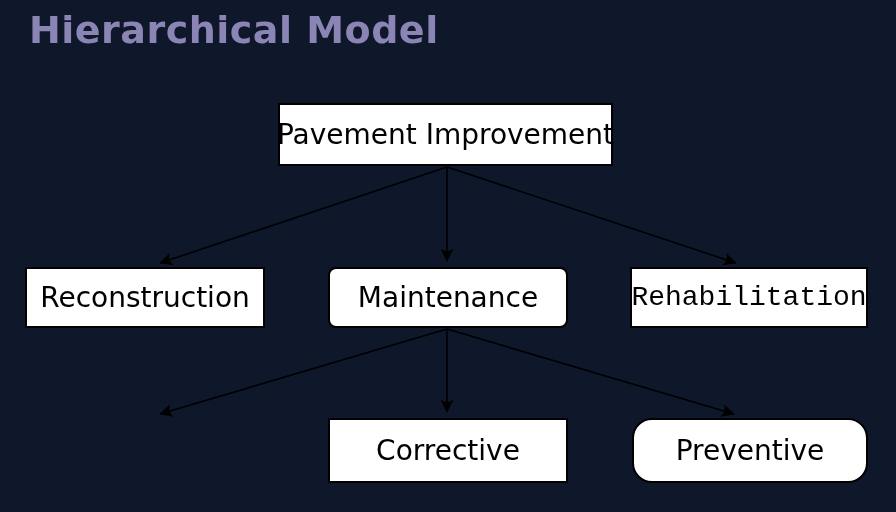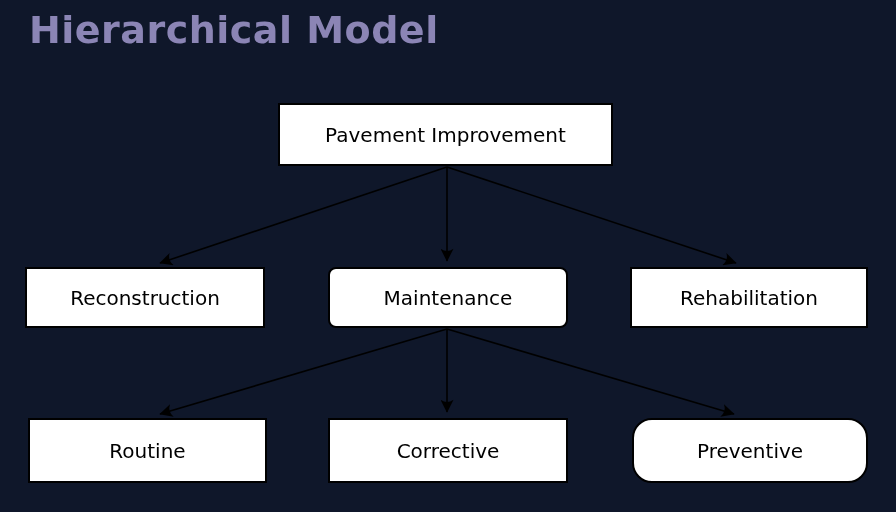--- a/index.html
+++ b/index.html
@@ -35,27 +35,27 @@
   }
   .node {
     position: absolute;
     box-sizing: border-box;
     border: 2px solid #000000;
     background: #ffffff;
     color: #000000;
     display: flex;
     align-items: center;
     justify-content: center;
-    font-size: 20px;
+    font-size: 28px;
     white-space: nowrap;
   }
   .node-root       { left: 278px; top: 103px; width: 335px; height: 63px; }
   .node-recon      { left: 25px;  top: 267px; width: 240px; height: 61px; }
   .node-maint      { left: 328px; top: 267px; width: 240px; height: 61px; border-radius: 8px; }
-  .node-rehab      { left: 630px; top: 267px; width: 238px; height: 61px; }
+  .node-rehab      { left: 630px; top: 267px; width: 238px; height: 61px; font-family: Liberation Mono, monospace; }
   .node-routine    { left: 28px;  top: 418px; width: 239px; height: 65px; }
   .node-corrective { left: 328px; top: 418px; width: 240px; height: 65px; }
   .node-preventive { left: 632px; top: 418px; width: 236px; height: 65px; border-radius: 20px; }
 </style>
 </head>
 <body>
 
 <div class="canvas">
 
   <div class="diagram-title">Hierarchical Model</div>
@@ -77,19 +77,18 @@
   </svg>
 
   <div class="node node-root">Pavement Improvement</div>
 
   <div class="node node-recon">Reconstruction</div>
 
   <div class="node node-maint">Maintenance</div>
 
   <div class="node node-rehab">Rehabilitation</div>
 
-  <div class="node node-routine">Routine</div>
 
   <div class="node node-corrective">Corrective</div>
 
   <div class="node node-preventive">Preventive</div>
 
 </div>
 
 </body></html>

